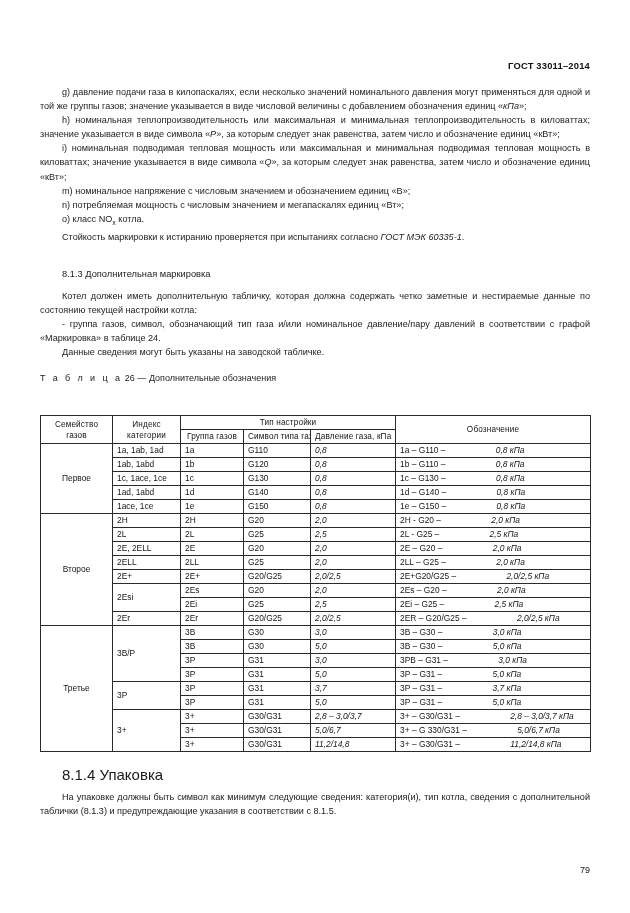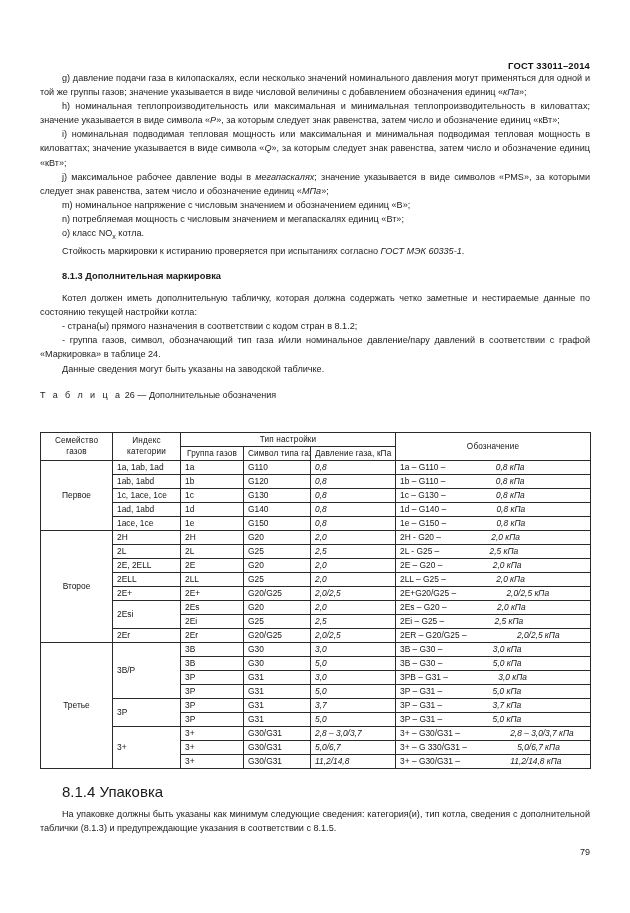--- a/index.html
+++ b/index.html
@@ -25,37 +25,38 @@
   .header {
     text-align: right;
     font-size: 9.4px;
     font-weight: bold;
     letter-spacing: 0.2px;
     padding-top: 60px;
     padding-right: 0px;
     color: #111;
   }
   .body-block {
+    margin-top: 14px;
     font-size: 9.1px;
     line-height: 14.1px;
     text-align: justify;
     color: #1c1c1c;
   }
   .para {
     text-indent: 22px;
     margin: 0;
     text-align: justify;
     text-align-last: left;
   }
   i, .it { font-style: italic; }
   .sub { font-size: 7px; vertical-align: sub; }
   h3.sec {
     font-size: 9.3px;
-    font-weight: bold;
-    margin: 12px 0 9px 22px;
+    font-weight: normal;
+    margin: 24px 0 9px 22px;
     line-height: 12px;
   }
   .tbl-caption {
     font-size: 9px;
     margin: 13px 0 3px 0;
     line-height: 12px;
     color: #1c1c1c;
   }
   .tbl-caption .spaced {
     letter-spacing: 2.4px;
@@ -99,21 +100,21 @@
     font-size: 9.1px;
     line-height: 14.1px;
     text-indent: 22px;
     text-align: justify;
     text-align-last: left;
     margin: 0;
   }
   .pageno {
     position: absolute;
     right: 40px;
-    bottom: 56px;
+    bottom: 38px;
     font-size: 9px;
     color: #1a1a1a;
   }
   .c1 { width: 72px; }
   .c2 { width: 68px; }
   .c3 { width: 63px; }
   .c4 { width: 67px; }
   .c5 { width: 85px; }
   .c6 { width: 195px; }
 </style>
@@ -127,36 +128,34 @@
   </div>
 
   <div class="body-block">
 
     <p class="para"><span>g) давление подачи газа в килопаскалях, если несколько значений номинального давления могут применяться для одной и той же группы газов; значение указывается в виде числовой величины с добавлением обозначения единиц «</span><i>кПа</i><span>»;</span></p>
 
     <p class="para"><span>h) номинальная теплопроизводительность или максимальная и минимальная теплопроизводительность в киловаттах; значение указывается в виде символа «</span><i>P</i><span>», за которым следует знак равенства, затем число и обозначение единиц «кВт»;</span></p>
 
     <p class="para"><span>i) номинальная подводимая тепловая мощность или максимальная и минимальная подводимая тепловая мощность в киловаттах; значение указывается в виде символа «</span><i>Q</i><span>», за которым следует знак равенства, затем число и обозначение единиц «кВт»;</span></p>
 
-    <p class="para"><span>j) максимальное рабочее давление воды в </span><i>мегапаскалях</i><span>; значение указывается в виде символов «PMS», за которыми следует знак равенства, затем число и обозначение единиц «</span><i>МПа</i><span>»;</span></p>
 
     <p class="para">m) номинальное напряжение с числовым значением и обозначением единиц «В»;</p>
     <p class="para">n) потребляемая мощность с числовым значением и мегапаскалях единиц «Вт»;</p>
 
     <p class="para"><span>o) класс NO</span><span class="sub">x</span><span> котла.</span></p>
 
     <p class="para"><span>Стойкость маркировки к истиранию проверяется при испытаниях согласно </span><i>ГОСТ МЭК 60335-1</i><span>.</span></p>
 
   </div>
 
   <h3 class="sec">8.1.3 Дополнительная маркировка</h3>
 
   <div class="body-block" style="margin-top:0">
     <p class="para">Котел должен иметь дополнительную табличку, которая должна содержать четко заметные и нестираемые данные по состоянию текущей настройки котла:</p>
-    <p class="para">- страна(ы) прямого назначения в соответствии с кодом стран в 8.1.2;</p>
     <p class="para">- группа газов, символ, обозначающий тип газа и/или номинальное давление/пару давлений в соответствии с графой «Маркировка» в таблице 24.</p>
     <p class="para">Данные сведения могут быть указаны на заводской табличке.</p>
   </div>
 
   <div class="tbl-caption">
     <span class="spaced">Т а б л и ц а</span>
     <span>26</span>
     <span>—</span>
     <span>Дополнительные обозначения</span>
   </div>
@@ -337,17 +336,17 @@
         <tr>
           <td class="lft">3+</td>
           <td class="lft">G30/G31</td>
           <td class="lft val">11,2/14,8</td>
           <td class="lft mark"><span>3+ – G30/G31 – </span><span class="u">11,2/14,8 кПа</span></td>
         </tr>
       </tbody>
   </table>
 
   <h3 class="foot-sec">8.1.4 Упаковка</h3>
-  <p class="foot-para">На упаковке должны быть указаны как минимум следующие сведения: категория(и), тип котла, сведения с дополнительной таблички (8.1.3) и предупреждающие указания в соответствии с 8.1.5.</p>
+  <p class="foot-para">На упаковке должны быть символ как минимум следующие сведения: категория(и), тип котла, сведения с дополнительной таблички (8.1.3) и предупреждающие указания в соответствии с 8.1.5.</p>
 
   <div class="pageno">79</div>
 
 </div>
 
 </body></html>

